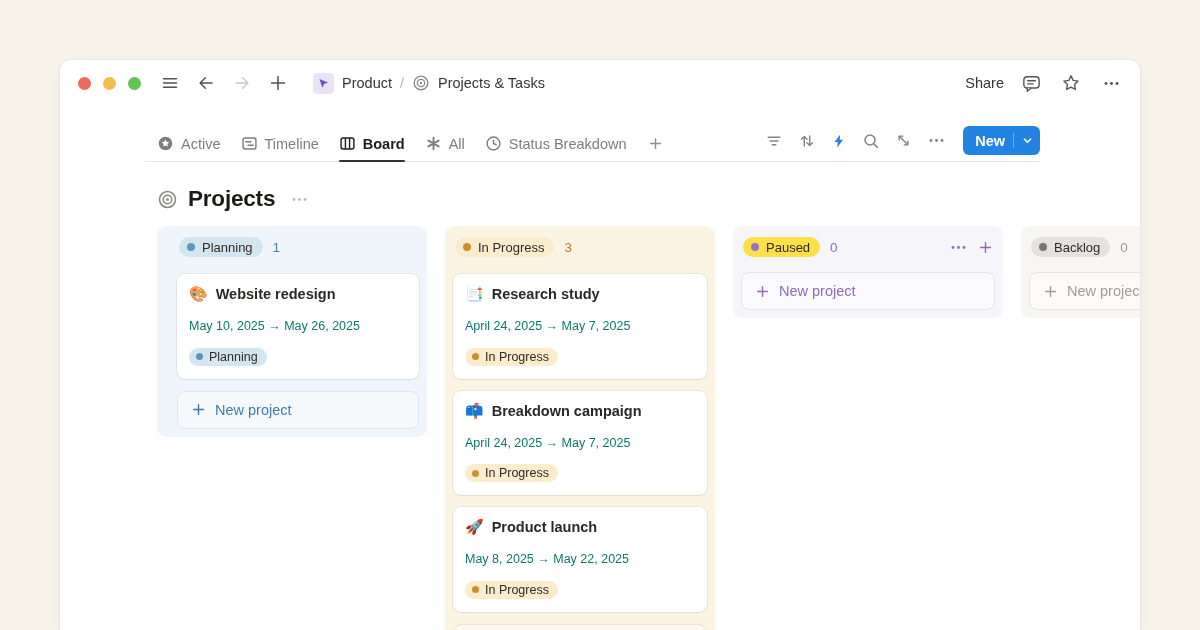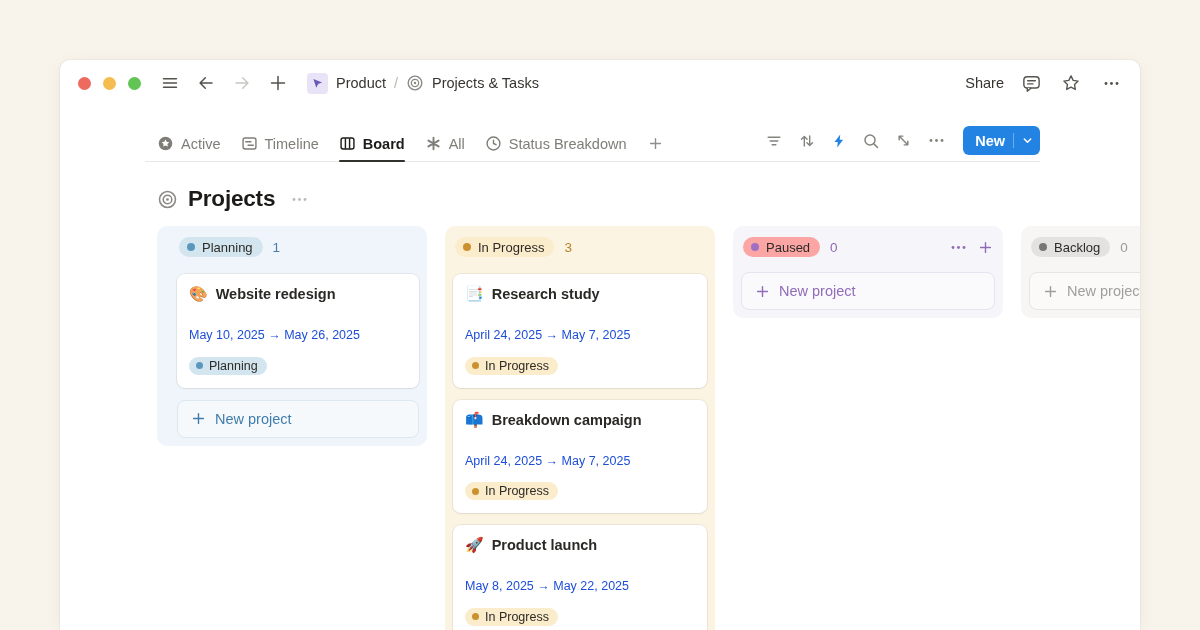--- a/index.html
+++ b/index.html
@@ -11,21 +11,21 @@
             box-shadow:0 0 0 1px rgba(0,0,0,.03), 0 3px 18px rgba(0,0,0,.05); }
 
   
   .topbar { height:46px; display:flex; align-items:center; padding:0 18px; column-gap:14px; }
   .traffic { display:flex; gap:12px; margin-right:4px; }
   .tl { width:13px; height:13px; border-radius:50%; display:inline-block; }
   .navicons { display:flex; align-items:center; gap:14px; }
   .icon-btn { display:flex; align-items:center; justify-content:center; background:none; border:none;
               padding:0; width:22px; height:22px; color:#53514c; cursor:pointer; }
   .icon-btn.disabled { color:#c9c7c2; }
-  .crumb { display:flex; align-items:center; gap:8px; font-size:14.5px; color:#37352f; margin-left:4px;text-align:center; }
+  .crumb { display:flex; align-items:center; gap:8px; font-size:14.5px; color:#37352f; margin-left:10px;text-align:center; }
   .ws-icon { width:21px; height:21px; border-radius:4px; background:#e9e3f8; display:flex;
              align-items:center; justify-content:center; }
   .crumb .sep { color:#b9b7b3; }
   .crumb .link { cursor:pointer; }
   .spacer { flex:1; }
   .share-btn { font-size:14.5px; color:#37352f; background:none; border:none; padding:0 2px; cursor:pointer; }
   .top-right { display:flex; align-items:center; gap:18px; }
 
   
   .tabrow { margin:20px 100px 0 85px; height:36px; display:flex; align-items:flex-start;
@@ -57,21 +57,21 @@
           font-size:13px; font-weight:500; color:#2d2b27; cursor:pointer; }
   .dot { width:8px; height:8px; border-radius:50%; }
   .count { font-size:13.5px; font-weight:500; margin-left:10px; }
   .colctrls { margin-left:auto; display:flex; align-items:center; gap:10px; }
   .colctrls button { background:none; border:none; padding:0; display:flex; cursor:pointer; color:inherit; }
   .card { background:#fff; border-radius:8px; margin-top:14px; padding:11px 12px 13px;
           box-shadow:0 0 0 1px rgba(15,15,15,.06), 0 1px 2px rgba(15,15,15,.05); cursor:pointer; }
   .card + .card { margin-top:12px; }
   .cardtitle { display:flex; align-items:center; gap:8px; font-size:14.5px; font-weight:700; color:#2a2925; }
   .cardtitle .emoji { font-size:15px; }
-  .dates { margin-top:25px; font-size:12.5px; color:#1d4ed8; }
+  .dates { margin-top:16px; font-size:12.5px; color:#0f766e; }
   .cardpill { margin-top:13px; }
   .cardpill .pill { font-size:12.5px; padding:2px 9px 2px 7px; gap:6px; }
   .cardpill .dot { width:7px; height:7px; }
   .newproj { margin-top:12px; height:38px; border-radius:8px; border:1px solid; display:flex;
              align-items:center; gap:9px; padding:0 13px; font-size:14.5px; font-weight:500;
              background:rgba(255,255,255,.45); cursor:pointer; width:100%; }
 </style>
 </head>
 <body>
 
@@ -333,21 +333,21 @@
             <div class="dates">May 8, 2025 → May 22, 2025</div>
             <div class="cardpill"><span class="pill" style="background: rgb(251, 236, 203);">
                 <span class="dot" style="background: rgb(203, 145, 47);"></span>
                 <span>In Progress</span>
               </span></div>
           </article>
           <button class="newproj" style="border-color: rgb(240, 228, 198); color: rgb(184, 131, 44);"></button>
         </section>
         <section class="column" style="background: rgb(246, 245, 250);">
           <div class="colhead">
-            <span class="pill" style="background: #fca5a5;">
+            <span class="pill" style="background: #fde047;">
               <span class="dot" style="background: rgb(160, 111, 196);"></span>
               <span>Paused</span>
             </span>
             <span class="count" style="color: rgb(143, 107, 184);">0</span>
             <span class="colctrls" style="color: rgb(143, 107, 184);">
               <button>
                 <svg width="19" height="19" viewBox="0 0 20 20">
                   <circle cx="4.2" cy="10" r="1.5" fill="currentColor"></circle>
                   <circle cx="10" cy="10" r="1.5" fill="currentColor"></circle>
                   <circle cx="15.8" cy="10" r="1.5" fill="currentColor"></circle>

